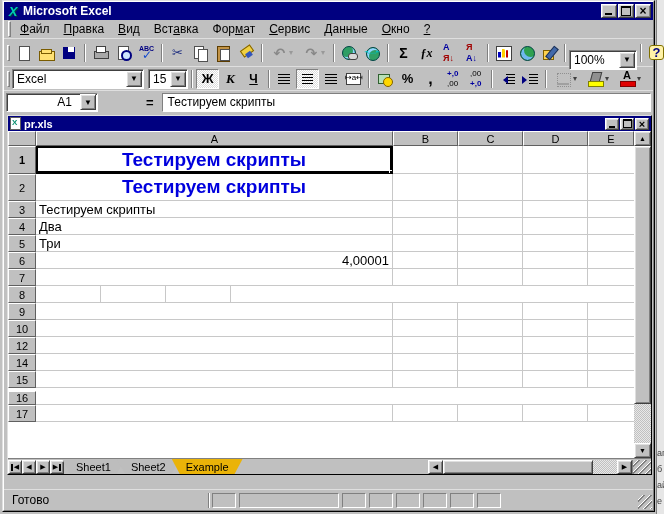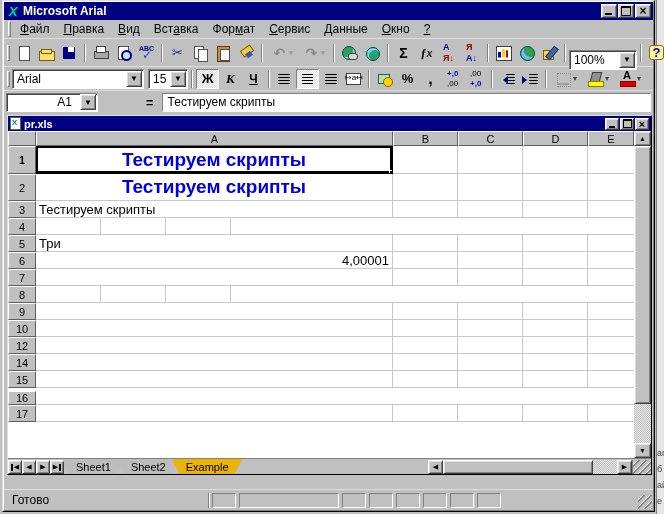--- a/index.html
+++ b/index.html
@@ -210,21 +210,21 @@
     <div class="frag" style="top: 480px;">ай</div>
     <div class="frag" style="top: 496px;">е</div>
   </div>
 
 <div class="win raised">
 <div class="raised-in" style="width:100%;height:100%;">
 <div class="win-inner">
 
   <div class="titlebar">
     <span class="xl-logo">X</span>
-    <span class="ttl">Microsoft Arial</span>
+    <span class="ttl">Microsoft Excel</span>
     <span class="wbtns">
       <span class="wbtn btn3d min"></span>
       <span class="wbtn btn3d max"></span>
       <span class="wbtn btn3d cls">×</span>
     </span>
   </div>
 
   <div class="menubar">
     <span class="grip"></span>
   <span class="menu-item"><u>Ф</u><span>а</span><span>й</span><span>л</span></span>
@@ -320,21 +320,21 @@
     </span>
     <span class="tb-sep"></span>
     <span class="tbtn">
       <span class="ic ic-help">?</span>
     </span>
   </div>
 
   <div class="toolbar fmt">
     <span class="grip"></span>
     <span class="combo" style="width:132px;">
-      <span class="val">Arial</span>
+      <span class="val">Excel</span>
       <span class="cbtn btn3d">▼</span>
     </span>
     <span style="width:4px;"></span>
     <span class="combo" style="width:40px;">
       <span class="val">15</span>
       <span class="cbtn btn3d">▼</span>
     </span>
     <span class="tb-sep"></span>
     <span id="fmt-buttons" style="display:flex;align-items:center;">
             <span class="tbtn pressed">
@@ -458,20 +458,23 @@
                     <span class="cell" style="width: 357px;">
                       <span class="txt">Тестируем скрипты</span>
                     </span>
                     <span class="cell" style="width: 65px;"></span>
                     <span class="cell" style="width: 65px;"></span>
                     <span class="cell" style="width: 65px;"></span>
                     <span class="cell last"></span>
                   </div>
                   <div class="grow" style="height: 17px;">
                     <span class="rhdr">4</span>
+                    <span class="cell" style="width: 357px;">
+                      <span class="txt">Два</span>
+                    </span>
                     <span class="cell" style="width: 65px;"></span>
                     <span class="cell" style="width: 65px;"></span>
                     <span class="cell" style="width: 65px;"></span>
                     <span class="cell last"></span>
                   </div>
                   <div class="grow" style="height: 17px;">
                     <span class="rhdr">5</span>
                     <span class="cell" style="width: 357px;">
                       <span class="txt">Три</span>
                     </span>

